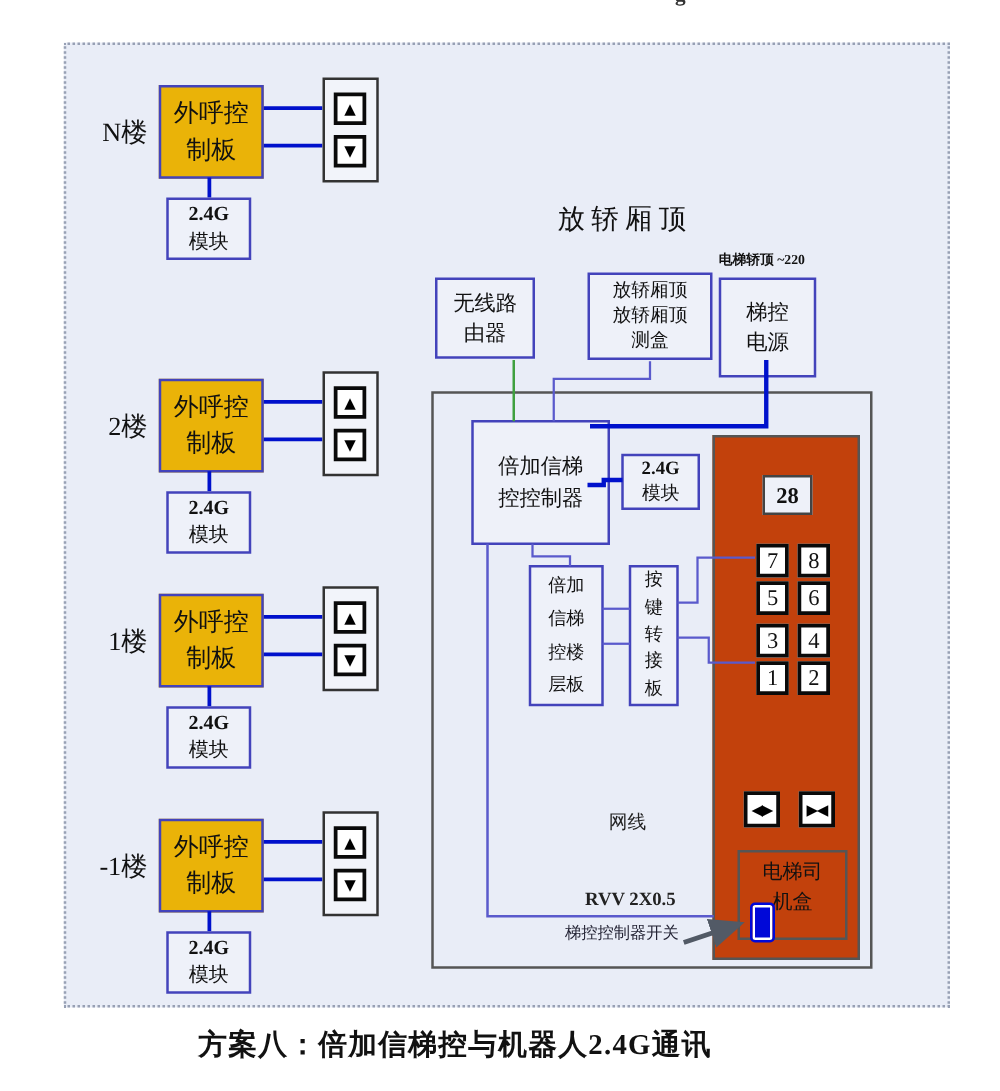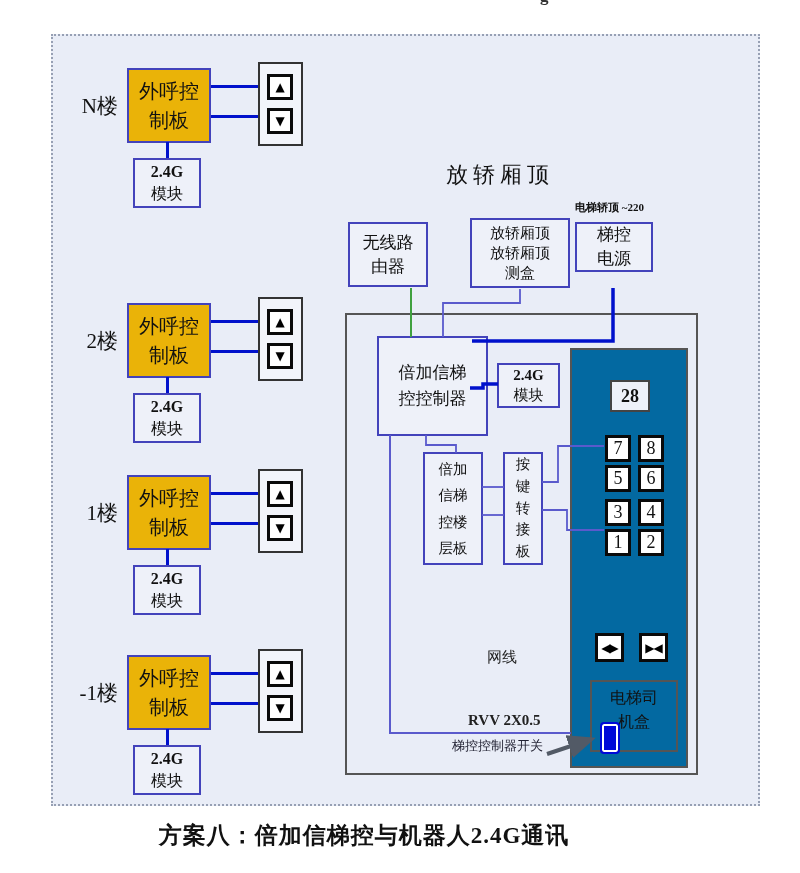--- a/index.html
+++ b/index.html
@@ -35,29 +35,29 @@
           justify-content:center;align-items:center;font-size:16px;line-height:1.35;}
   .modbox .g{font-weight:bold;}
 
   
   #cartop-title{left:400px;top:160px;width:200px;text-align:center;font-size:22px;letter-spacing:5px;}
   #power-note{left:575px;top:200px;font-size:11px;font-weight:bold;}
   .bbox{border:2px solid #4343bb;background:#eef1f9;box-sizing:border-box;display:flex;
         flex-direction:column;justify-content:center;align-items:center;text-align:center;}
   #router{left:348px;top:222px;width:80px;height:65px;font-size:17px;line-height:1.4;}
   #detector{left:470px;top:218px;width:100px;height:70px;font-size:15px;line-height:1.35;}
-  #powerbox{left:575px;top:222px;width:78px;height:50px;font-size:17px;line-height:1.4;}
+  #powerbox{left:575px;top:222px;width:78px;height:80px;font-size:17px;line-height:1.4;}
   #outerbox{left:345px;top:313px;width:353px;height:462px;border:2px solid #555;box-sizing:border-box;}
   #controller{left:377px;top:336px;width:111px;height:100px;font-size:17px;line-height:1.55;}
   #module2{left:497px;top:363px;width:63px;height:45px;font-size:15px;line-height:1.3;}
   #module2 .g{font-weight:bold;}
   #floorboard{left:423px;top:452px;width:60px;height:113px;font-size:14.5px;line-height:1.8;}
   #keyadapter{left:503px;top:452px;width:40px;height:113px;font-size:14.5px;line-height:1.5;}
 
-  #copanel{left:570px;top:348px;width:118px;height:420px;border:2px solid #555;box-sizing:border-box;background:#0369a1;}
+  #copanel{left:570px;top:348px;width:118px;height:420px;border:2px solid #555;box-sizing:border-box;background:#c2410c;}
   #display28{position:absolute;left:38px;top:30px;width:40px;height:32px;border:2px solid #444;
              background:#eef1f9;box-sizing:border-box;display:flex;align-items:center;justify-content:center;
              font-size:18px;font-weight:bold;}
   .numbtn{position:absolute;width:26px;height:27px;border:3px solid #0a0a0a;background:#fff;
           box-sizing:border-box;display:flex;align-items:center;justify-content:center;font-size:18px;}
   .doorbtn{position:absolute;width:29px;height:29px;border:3px solid #0a0a0a;background:#fff;
            box-sizing:border-box;display:flex;align-items:center;justify-content:center;
            font-size:12px;font-weight:bold;letter-spacing:-1px;color:#000;
            font-family:"DejaVu Sans",sans-serif;}
   #driverbox{position:absolute;left:18px;top:330px;width:88px;height:72px;border:2px solid #555;

